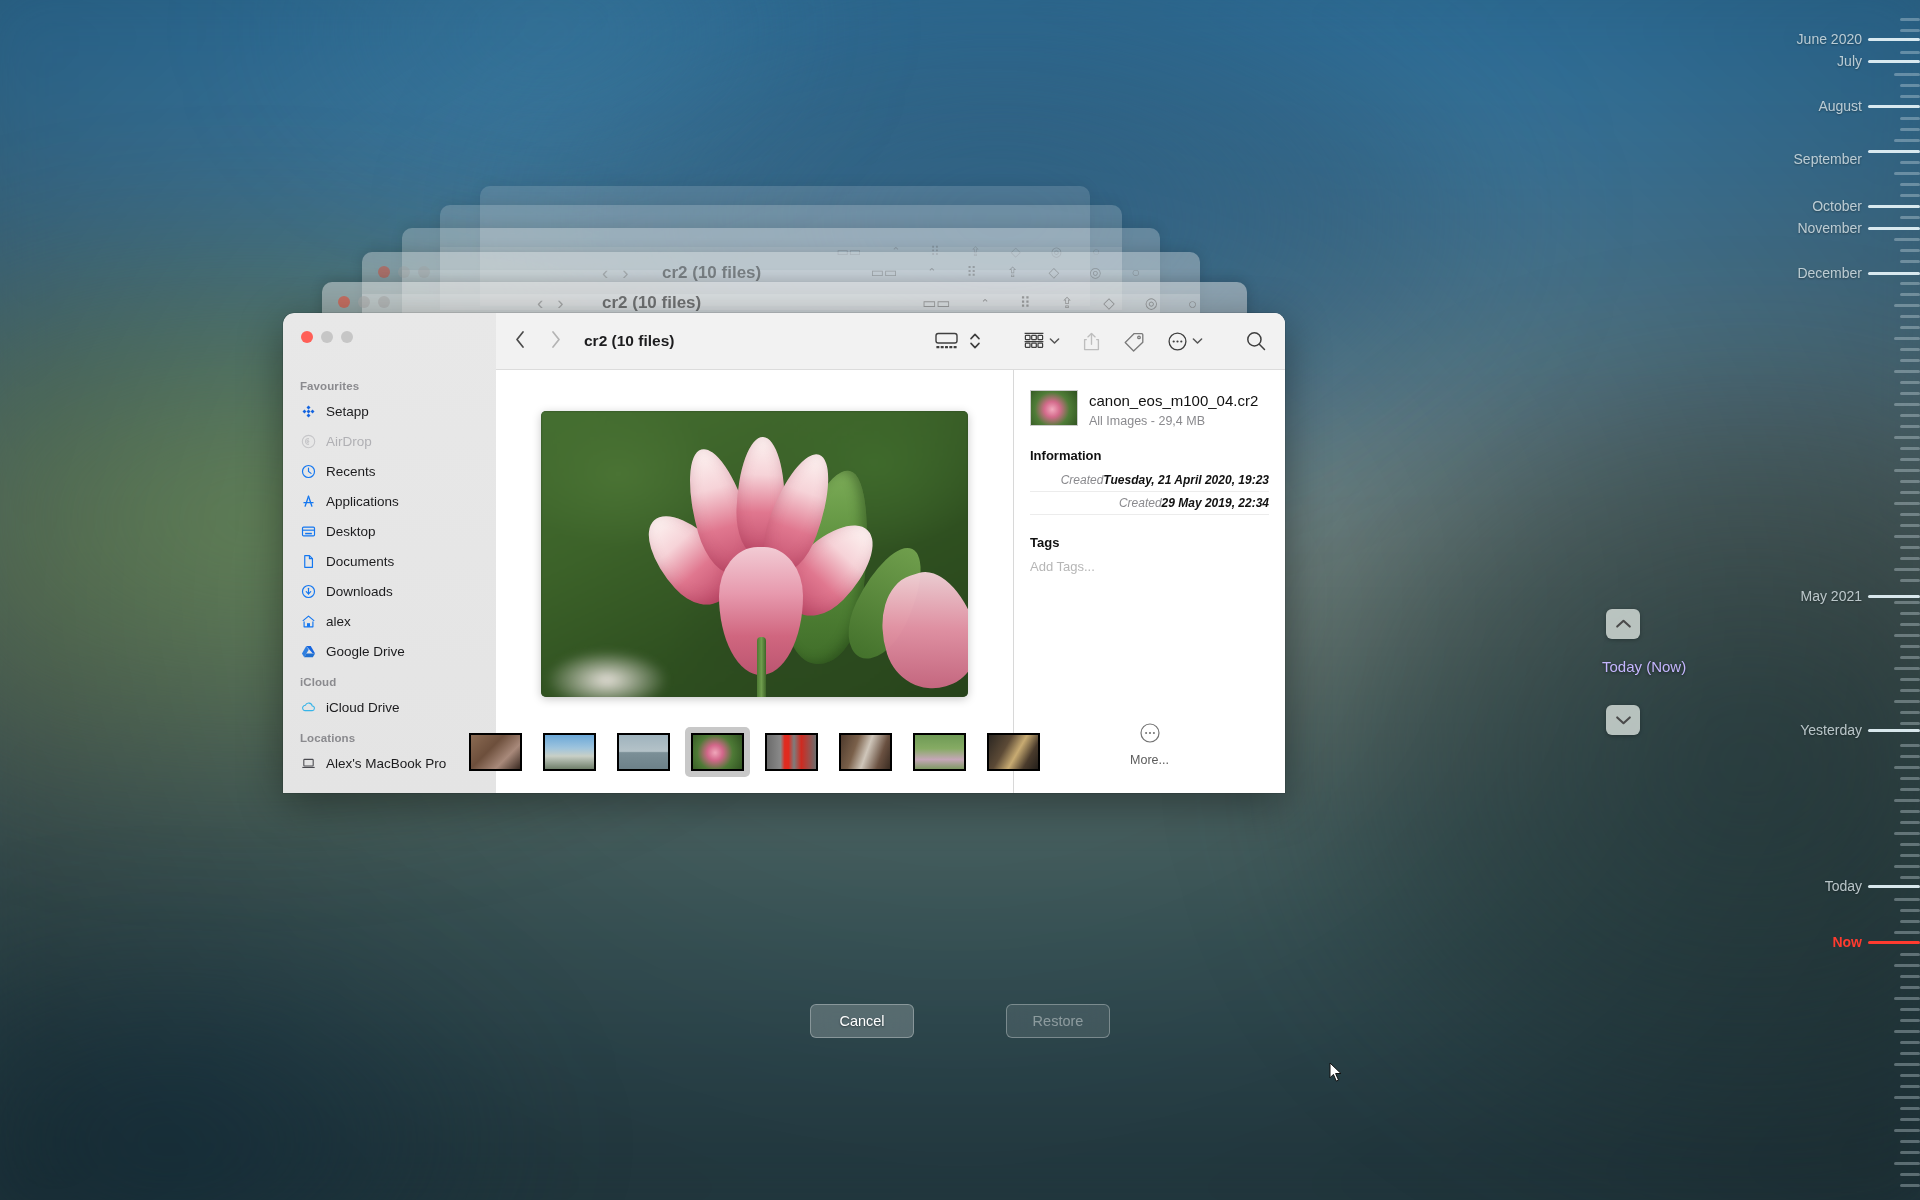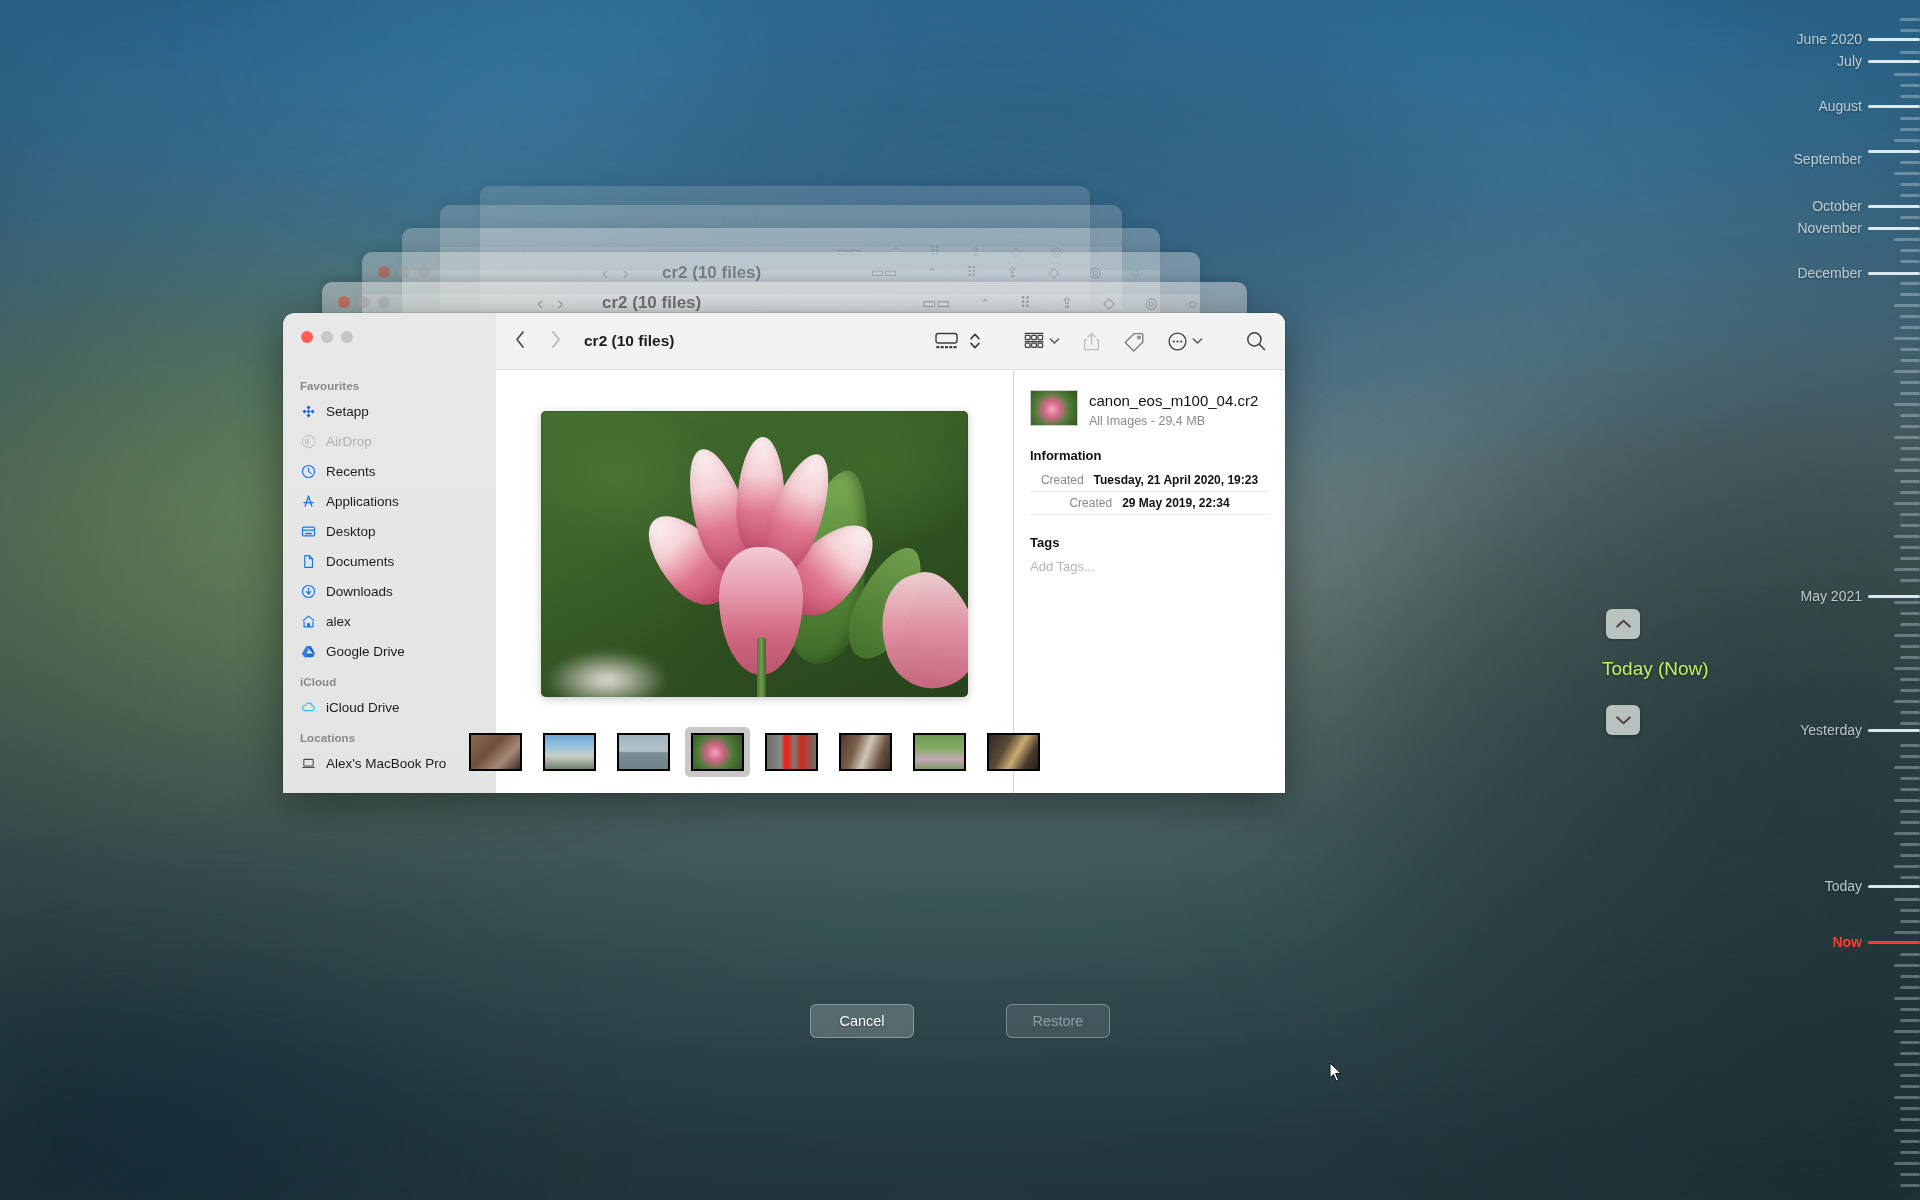--- a/index.html
+++ b/index.html
@@ -145,21 +145,21 @@
   #info {
     width:272px; flex:0 0 272px; background:#fff;
     border-left:.5px solid #d8d8d8;
     padding:20px 16px 12px 16px; display:flex; flex-direction:column; min-height:0;
   }
   .inf-head { display:flex; gap:11px; align-items:flex-start; }
   .inf-thumb { width:48px; height:36px; flex:0 0 48px; border:1px solid #ccc; background:#3c6229; overflow:hidden; position:relative; }
   .inf-name { font-size:15px; color:#111; line-height:1.42; word-break:break-all; font-weight:400;text-align:center; }
   .inf-sub { font-size:12.5px; color:#8a8a8e; margin-top:3px; }
   .inf-sec { font-size:13px; font-weight:700; color:#111; margin:20px 0 6px; }
-  .inf-row { display:flex; justify-content:center; gap:10px; font-size:12px; padding:4px 0; border-bottom:.5px solid #ececec; }
+  .inf-row { display:flex; justify-content:flex-end; font-size:12px; padding:4px 0; border-bottom:.5px solid #ececec;font-style:italic; }
   .inf-row .k { color:#8a8a8e; flex:0 0 auto; }
   .inf-row .v { color:#111; text-align:right; font-weight:600; }
   .inf-tags { font-size:13px; color:#b6b6b6; padding:3px 0; }
   .inf-more { margin-top:auto; display:flex; flex-direction:column; align-items:center; gap:5px; padding-bottom:14px; }
   .inf-more .lbl { font-size:12.5px; color:#5c5c5c; }
 
   
   #actions { position:absolute; left:0; right:0; top:1004px; display:flex; justify-content:center; gap:92px; }
   .act-btn {
     width:104px; height:34px; border-radius:6px;
@@ -190,21 +190,21 @@
   .tm-arrow {
     position:absolute; width:34px; height:30px; border-radius:6px;
     background:rgba(222,230,224,.78);
     display:flex; align-items:center; justify-content:center;
     box-shadow:0 1px 4px rgba(0,0,0,.28);
   }
   #tm-up { left:1606px; top:609px; }
   #tm-down { left:1606px; top:705px; }
   #tm-current {
     position:absolute; left:1602px; top:658px; width:auto;
-    font-size:19px; color:#bef264; text-shadow:0 1px 3px rgba(0,0,0,.55);
+    font-size:15px; color:#c4b5fd; text-shadow:0 1px 3px rgba(0,0,0,.55);
     white-space:nowrap;
   }
 </style>
 </head>
 <body>
 
 <div id="backdrop">
   <div class="bg-layer bg-sky"></div>
   <div class="bg-layer bg-blob1"></div>
   <div class="bg-layer bg-blob2"></div>
@@ -570,20 +570,33 @@
           <span class="v">Tuesday, 21 April 2020, 19:23</span>
         </div>
         <div class="inf-row">
           <span class="k">Created</span>
           <span class="v">29 May 2019, 22:34</span>
         </div>
 
         <div class="inf-sec">Tags</div>
         <div class="inf-tags">Add Tags...</div>
 
+        <div class="inf-more">
+          <span>
+            <svg width="22" height="22" viewBox="0 0 22 22" fill="none" stroke="#737373" stroke-width="1.2">
+              <circle cx="11" cy="11" r="9"></circle>
+              <g fill="#737373" stroke="none">
+                  <circle cx="7.1" cy="11" r="1.05"></circle>
+                  <circle cx="11" cy="11" r="1.05"></circle>
+                  <circle cx="14.9" cy="11" r="1.05"></circle>
+                </g>
+              </svg>
+          </span>
+          <span class="lbl">More...</span>
+        </div>
       </aside>
     </div>
   </div>
 </div>
 
 <div id="actions">
   <div class="act-btn">Cancel</div>
   <div class="act-btn disabled">Restore</div>
 </div>
 

